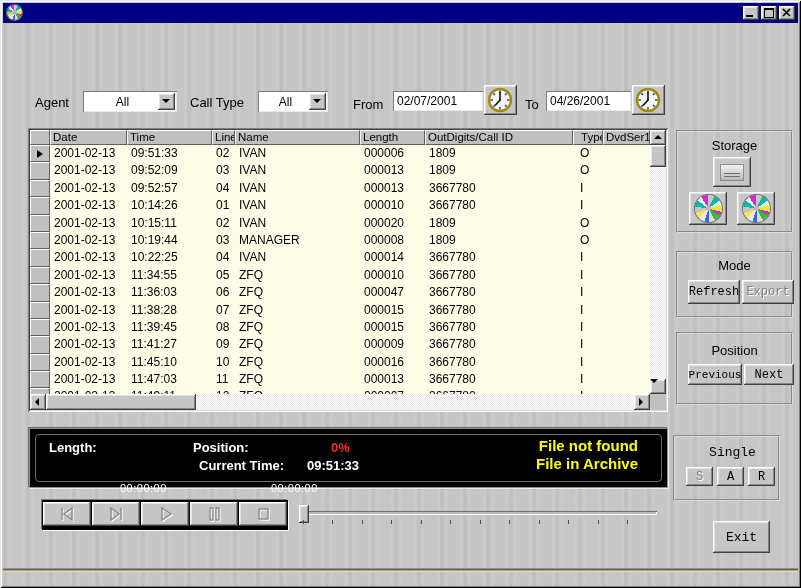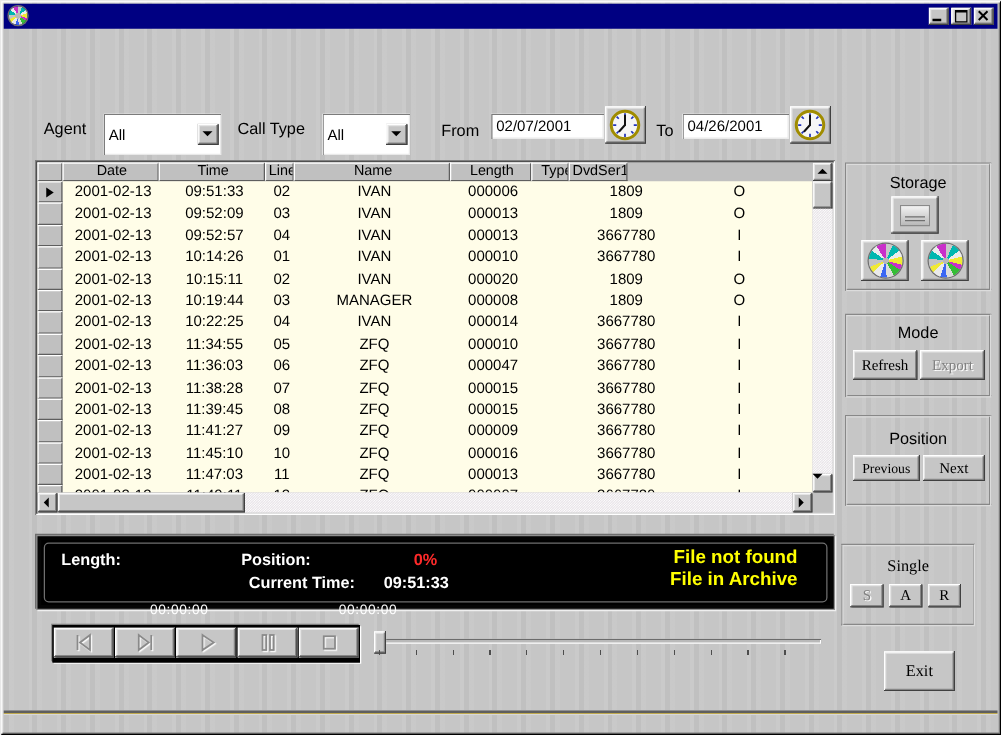--- a/index.html
+++ b/index.html
@@ -2,21 +2,21 @@
 <html><head>
 <meta charset="utf-8">
 <style>
   html,body{margin:0;padding:0;}
   body{width:801px;height:588px;font-family:"Liberation Sans",sans-serif;-webkit-font-smoothing:none;}
   .app{position:relative;width:801px;height:588px;background-color:#c6c6c6;
     background-image:repeating-linear-gradient(90deg, rgba(255,255,255,.07) 0 3px, rgba(0,0,0,.03) 3px 7px, rgba(255,255,255,.05) 7px 11px, rgba(0,0,0,0) 11px 23px);
     box-shadow: inset 1px 1px 0 #e8e8e8, inset -1px -1px 0 #000, inset 2px 2px 0 #fff, inset -2px -2px 0 #7d7d7d;
     overflow:hidden;}
   .out{background:#c6c6c6;box-shadow: inset -1px -1px 0 #404040, inset 1px 1px 0 #fff, inset -2px -2px 0 #868686, inset 2px 2px 0 #e4e4e4;border:0;}
-  .sunk{box-shadow: inset 1px 1px 0 #808080, inset -1px -1px 0 #fff, inset 2px 2px 0 #404040, inset -2px -2px 0 #d7d7d7; text-align: center;}
+  .sunk{box-shadow: inset 1px 1px 0 #808080, inset -1px -1px 0 #fff, inset 2px 2px 0 #404040, inset -2px -2px 0 #d7d7d7;}
   
   .titlebar{position:absolute;left:3px;top:3px;right:3px;height:20px;background:#000082;}
   .cd-icon{border-radius:50%;
     background:
       radial-gradient(circle at 50% 50%, #b9b9b9 0 2.5px, rgba(0,0,0,0) 2.5px),
       conic-gradient(#c8c8c8 0 7%, #00b7b0 7% 15%, #ececec 15% 21%, #f0ea34 21% 29%, #c92fc9 29% 34%, #35bd36 34% 42%, #dcdcdc 42% 49%, #3a66f3 49% 55%, #eaeaea 55% 63%, #f0ea34 63% 69%, #c4c4c4 69% 77%, #00b7b0 77% 85%, #ececec 85% 91%, #c92fc9 91% 100%);
     box-shadow:0 0 0 1px #6e6e6e;}
   .title-cd{position:absolute;left:4px;top:2px;width:15px;height:15px;}
   .winbtn{position:absolute;top:3px;width:16px;height:14px;}
   .winbtn .g{position:absolute;}
@@ -25,21 +25,21 @@
   .g-max{left:3px;top:2px;width:8px;height:7px;border:1px solid #000;border-top-width:2px;}
   .g-close{left:3px;top:2px;width:9px;height:8px;}
   .g-close svg{display:block;}
   
   .headerband{position:absolute;left:3px;top:27px;right:3px;height:50px;
     background:linear-gradient(180deg,#d8d8d8 0%,#cecece 45%,#b4b4b4 100%);
     border-bottom:1px solid #9a9a9a;}
   .apptitle{position:absolute;left:31px;top:12px;font-size:19px;font-weight:bold;color:#0b0b0b;letter-spacing:.2px;}
   
   .lbl{position:absolute;font-size:13px;color:#000;}
-  .combo{position:absolute;height:33px;background:#fff;box-shadow:inset 1px 1px 0 #7b7b7b, inset -1px -1px 0 #e9e9e9;display:flex;align-items:center;}
+  .combo{position:absolute;height:21px;background:#fff;box-shadow:inset 1px 1px 0 #7b7b7b, inset -1px -1px 0 #e9e9e9;display:flex;align-items:center;text-align:center;}
   .combo .val{flex:1;font-size:12px;padding-left:4px;color:#000;}
   .combo .drop{width:17px;height:17px;margin:2px 2px 2px 0;position:relative;}
   .tri-down{position:absolute;left:4px;top:6px;width:0;height:0;border-left:4px solid transparent;border-right:4px solid transparent;border-top:4px solid #000;}
   .tri-up{width:0;height:0;border-left:4px solid transparent;border-right:4px solid transparent;border-bottom:4px solid #000;}
   .tri-left{width:0;height:0;border-top:4px solid transparent;border-bottom:4px solid transparent;border-right:4px solid #000;}
   .tri-right{width:0;height:0;border-top:4px solid transparent;border-bottom:4px solid transparent;border-left:4px solid #000;}
   .datefield{position:absolute;height:20px;background:#fff;box-shadow:inset 1px 1px 0 #7b7b7b, inset -1px -1px 0 #e9e9e9;border:0;font-family:"Liberation Sans",sans-serif;font-size:12px;padding:0 0 0 4px;color:#000;}
   .clockbtn{position:absolute;width:33px;height:30px;}
   
   .grid-frame{position:absolute;left:28px;top:128px;width:640px;height:284px;background:#c0c0c0;}
@@ -63,21 +63,21 @@
   .vtrack{flex:1;}
   .corner{height:16px;background:#c0c0c0;flex:none;}
   .hscroll{height:16px;display:flex;}
   .hbtn{width:16px;height:16px;position:relative;flex:none;}
   .hbtn>div{position:absolute;left:5px;top:4px;}
   .hthumb{width:150px;flex:none;}
   .htrack{flex:1;}
   
   .panel{position:absolute;border:2px groove #dcdcdc;}
   .ptitle{position:absolute;width:100%;text-align:center;font-size:13px;color:#000;}
-  .mono{font-family:Liberation Serif, serif;}
+  .mono{font-family:Liberation Mono, monospace;margin-left:6px;}
   .pushbtn{position:absolute;display:flex;align-items:center;justify-content:center;font-size:12px;color:#000;}
   .disabled{color:#828282;text-shadow:1px 1px 0 #fff;}
   .drive-icon{width:22px;height:15px;background:linear-gradient(180deg,#f2f2f2,#b9b9b9);box-shadow:0 0 0 1px #8a8a8a;position:relative;}
   .drive-icon i{position:absolute;left:3px;right:3px;height:1px;background:#6f6f6f;}
   
   .lcd-frame{position:absolute;left:30px;top:429px;width:637px;height:58px;background:#050505;box-shadow:0 0 0 1px #8f8f8f, -1px -1px 0 1px #6e6e6e, 1px 1px 0 1px #efefef;}
   .lcd{position:absolute;left:3px;top:3px;right:3px;bottom:3px;background:#000;}
   .lcd::before{content:"";position:absolute;left:2px;top:2px;right:2px;bottom:2px;border:1px solid #6f6f6f;border-radius:4px;}
   .lcd span{position:absolute;white-space:nowrap;}
   .l-label{color:#fff;font-weight:bold;font-size:13px;}
@@ -186,20 +186,21 @@
   <div class="grid-frame sunk">
     <div class="grid-inner">
       <div class="grid-main">
         <div class="grid-header" id="grid-header">
             <div class="cell hc c0"></div>
             <div class="cell hc c1">Date</div>
             <div class="cell hc c2">Time</div>
             <div class="cell hc c3">Line</div>
             <div class="cell hc c4">Name</div>
             <div class="cell hc c5">Length</div>
+            <div class="cell hc c6">OutDigits/Call ID</div>
             <div class="cell hc c7">Type</div>
             <div class="cell hc c8">DvdSer1</div>
           </div>
         <div class="grid-rows" id="grid-rows">
             <div class="grow">
               <div class="cell selcell c0">
                 <div class="selmark"></div>
               </div>
               <div class="cell dc c1">2001-02-13</div>
               <div class="cell dc c2">09:51:33</div>

